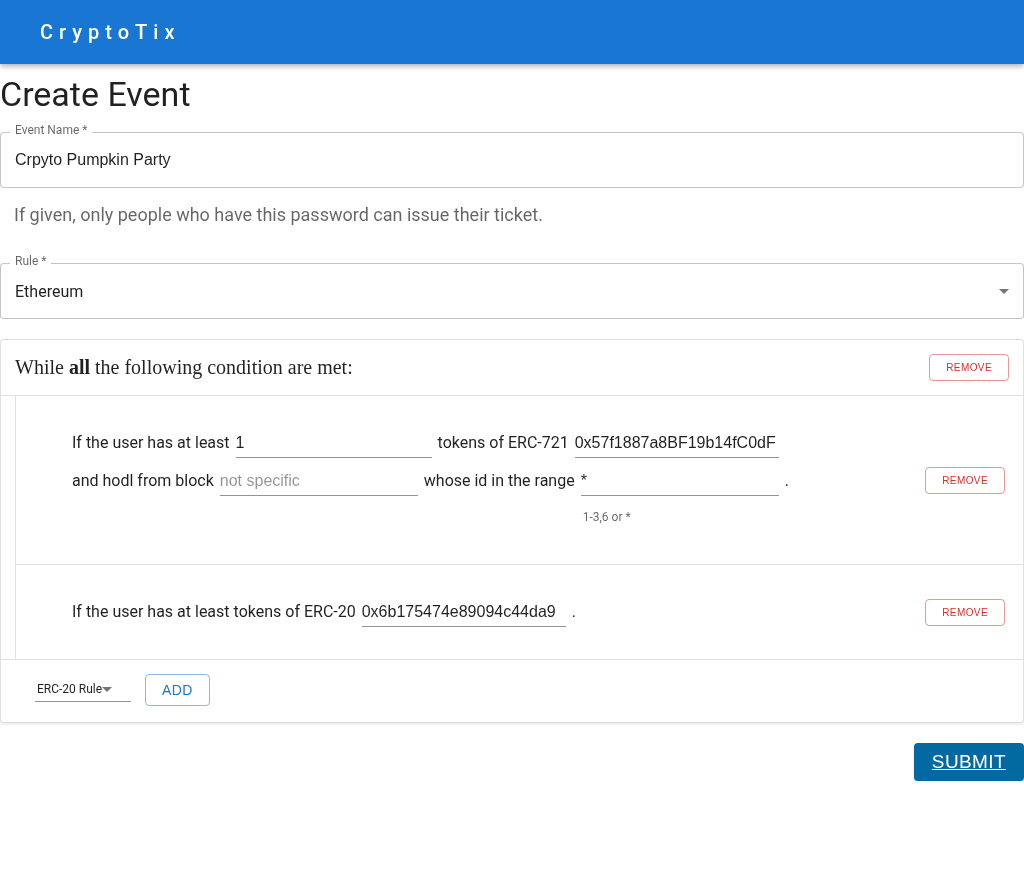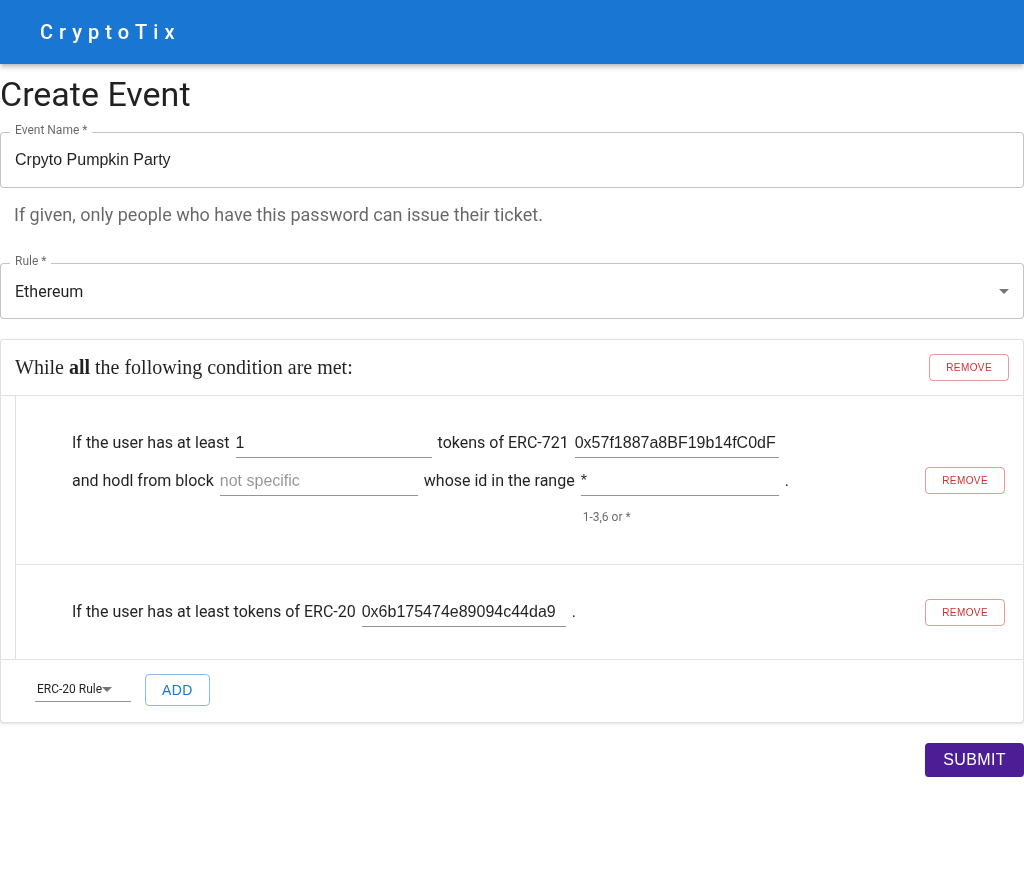--- a/index.html
+++ b/index.html
@@ -117,31 +117,32 @@
     background: transparent;
     padding: 7px 16px;
     font-size: 14px;
     font-weight: 500;
     border-radius: 4px;
     letter-spacing: 0.4px;
     cursor: pointer;
     text-transform: uppercase;
   }
   .btn-contained-primary {
-    background: #4c1d95;
+    background: #0369a1;
     color: #fff;
     border: none;
     padding: 8px 18px;
-    font-size: 16px;
+    font-size: 19px;
     font-weight: 500;
     border-radius: 4px;
     letter-spacing: 0.4px;
     cursor: pointer;
     text-transform: uppercase;
     box-shadow: 0 3px 1px -2px rgba(0,0,0,0.2), 0 2px 2px 0 rgba(0,0,0,0.14);
+    text-decoration: underline;
   }
 
   .rule-row {
     display: flex; align-items: center; justify-content: flex-start;
     padding: 14px 14px 14px 0;
   }
   .rule-nested {
     border-left: 1px solid rgba(0,0,0,0.12);
     margin-left: 14px;
   }

